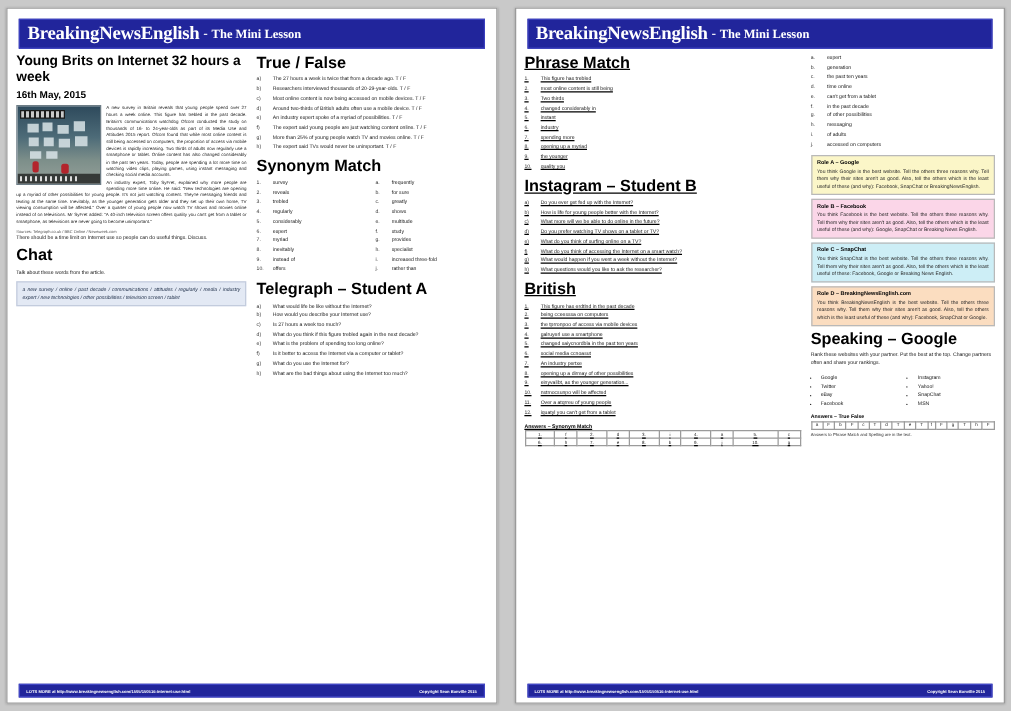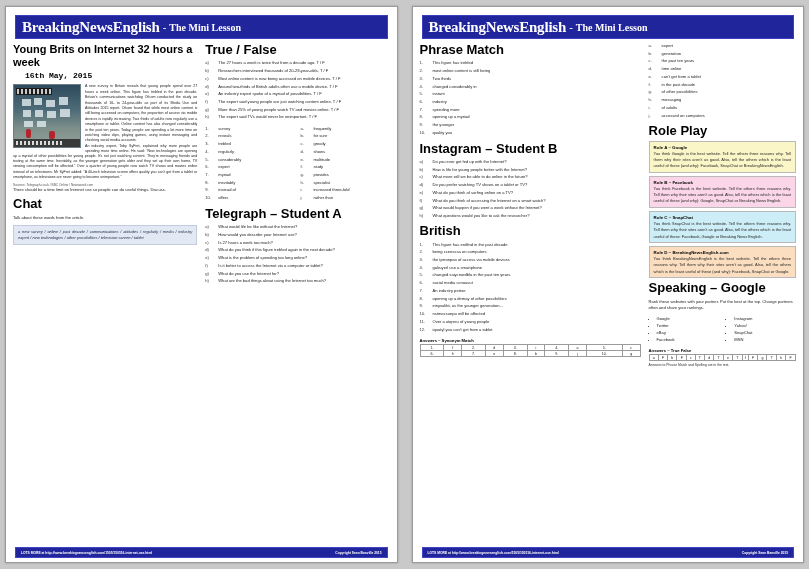--- a/index.html
+++ b/index.html
@@ -41,31 +41,31 @@
   }
   .mast-dash{color:#ffffff;font-size:11px;margin:0 3px;}
   .mast-sub{
     color:#ffffff;
     font-family:"Liberation Serif", serif;
     font-weight:bold;font-size:10px;
   }
   
   .cols{display:flex;gap:8px;flex:1;min-height:0;}
   .col{width:50%;box-sizing:border-box;}
-  .col-wide{width:60%;}
+  .col-wide{width:60%;text-decoration:underline;}
   .col-narrow{width:40%;}
 
   h2.sec{
     font-size:13px;font-weight:bold;color:#000;
     margin:0 0 3px 0;line-height:1.1;
   }
   h1.headline{
     font-size:11px;font-weight:bold;margin:0 0 2px 0;line-height:1.2;
   }
-  .date{font-size:8px;font-weight:bold;margin:0 0 4px 12px;font-family:Liberation Mono, monospace;}
+  .date{font-size:8px;font-weight:bold;margin:0 0 4px 0;}
   .body-txt{
     font-size:3.6px;line-height:1.45;text-align:justify;color:#1a1a1a;
     margin:0 0 3px 0;
   }
   .lede{
     font-size:3.6px;line-height:1.5;text-align:justify;color:#1a1a1a;margin:0;
   }
   .photo{
     width:66px;height:62px;
     float:left;margin:0 4px 2px 0;
@@ -231,20 +231,21 @@
             <li>
               <span class="mk">g)</span>
               <span class="tx">More than 25% of young people watch TV and movies online.  T / F</span>
             </li>
             <li>
               <span class="mk">h)</span>
               <span class="tx">The expert said TVs would never be unimportant.  T / F</span>
             </li>
           </ol>
 
+        <h2 class="sec">Synonym Match</h2>
         <div class="two-col-list">
           <ol class="ex">
               <li>
                 <span class="mk">1.</span>
                 <span class="tx">survey</span>
               </li>
               <li>
                 <span class="mk">2.</span>
                 <span class="tx">reveals</span>
               </li>
@@ -588,21 +589,20 @@
             <li>
               <span class="mk">i.</span>
               <span class="tx">of adults</span>
             </li>
             <li>
               <span class="mk">j.</span>
               <span class="tx">accessed on computers</span>
             </li>
           </ol>
 
-        <h2 class="sec">Role Play</h2>
         <div>
             <div class="role role-a">
               <div class="rt">Role A – Google</div>
               <div class="rb">You think Google is the best website. Tell the others three reasons why. Tell them why their sites aren't as good. Also, tell the others which is the least useful of these (and why): Facebook, SnapChat or BreakingNewsEnglish.</div>
             </div>
             <div class="role role-b">
               <div class="rt">Role B – Facebook</div>
               <div class="rb">You think Facebook is the best website. Tell the others three reasons why. Tell them why their sites aren't as good. Also, tell the others which is the least useful of these (and why): Google, SnapChat or Breaking News English.</div>
             </div>
             <div class="role role-c">

